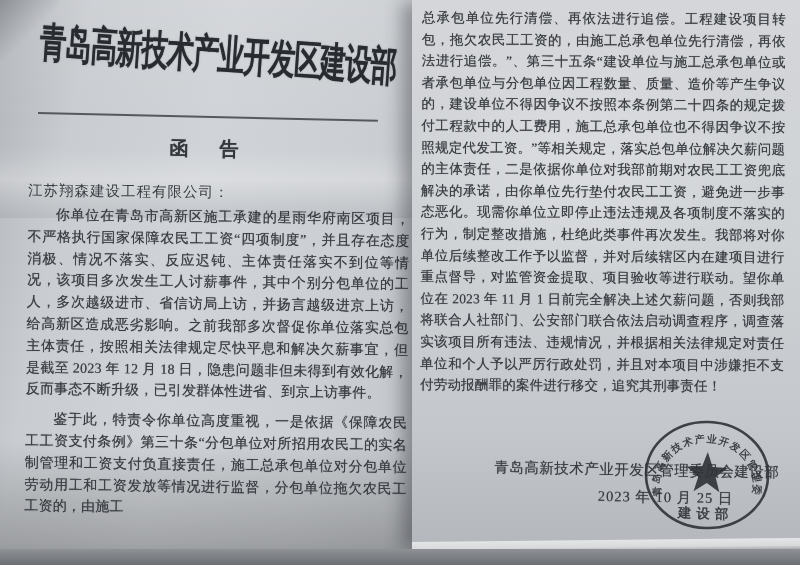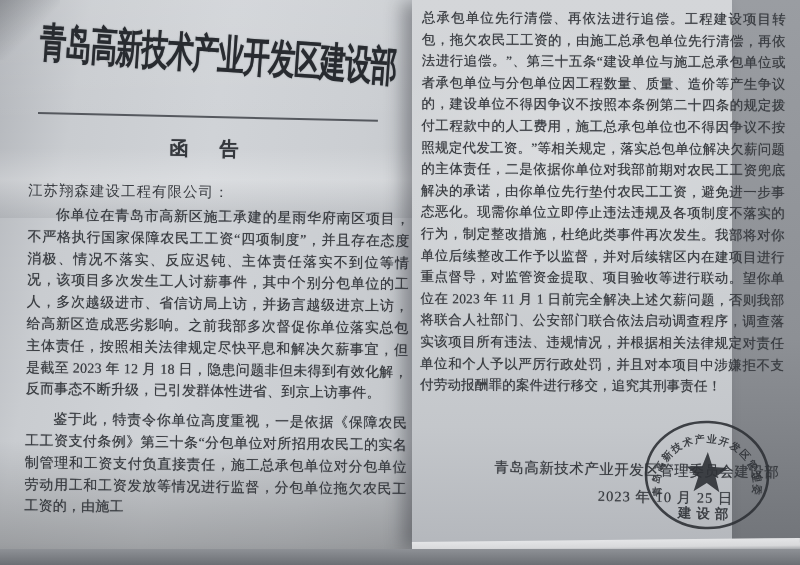--- a/index.html
+++ b/index.html
@@ -82,21 +82,21 @@
     text-align: justify;
     text-justify: inter-ideograph;
     text-indent: 2em;
     color: #3a3d42;
     text-shadow: 0 0 0.7px rgba(58,61,66,0.75);
   }
   .left-body .para + .para { margin-top: 8px; }
 
   
   .page-right {
-    position: absolute; left: 412px; top: 0; width: 320px; height: 547px;
+    position: absolute; left: 412px; top: 0; width: 388px; height: 547px;
     background:
       radial-gradient(ellipse 260px 200px at 45% 30%, rgba(255,255,255,0.22) 0%, rgba(255,255,255,0) 70%),
       linear-gradient(180deg, #d4d6d9 0%, #cfd2d5 45%, #c4c7cb 78%, #b4b7bc 100%);
     box-shadow: -10px 2px 16px rgba(35,38,44,0.38);
     color: #3a3d42;
   }
   .right-body {
     position: absolute; left: 10px; top: 7px; width: 364px;
     transform: rotate(0.3deg);
     transform-origin: 0 0;

